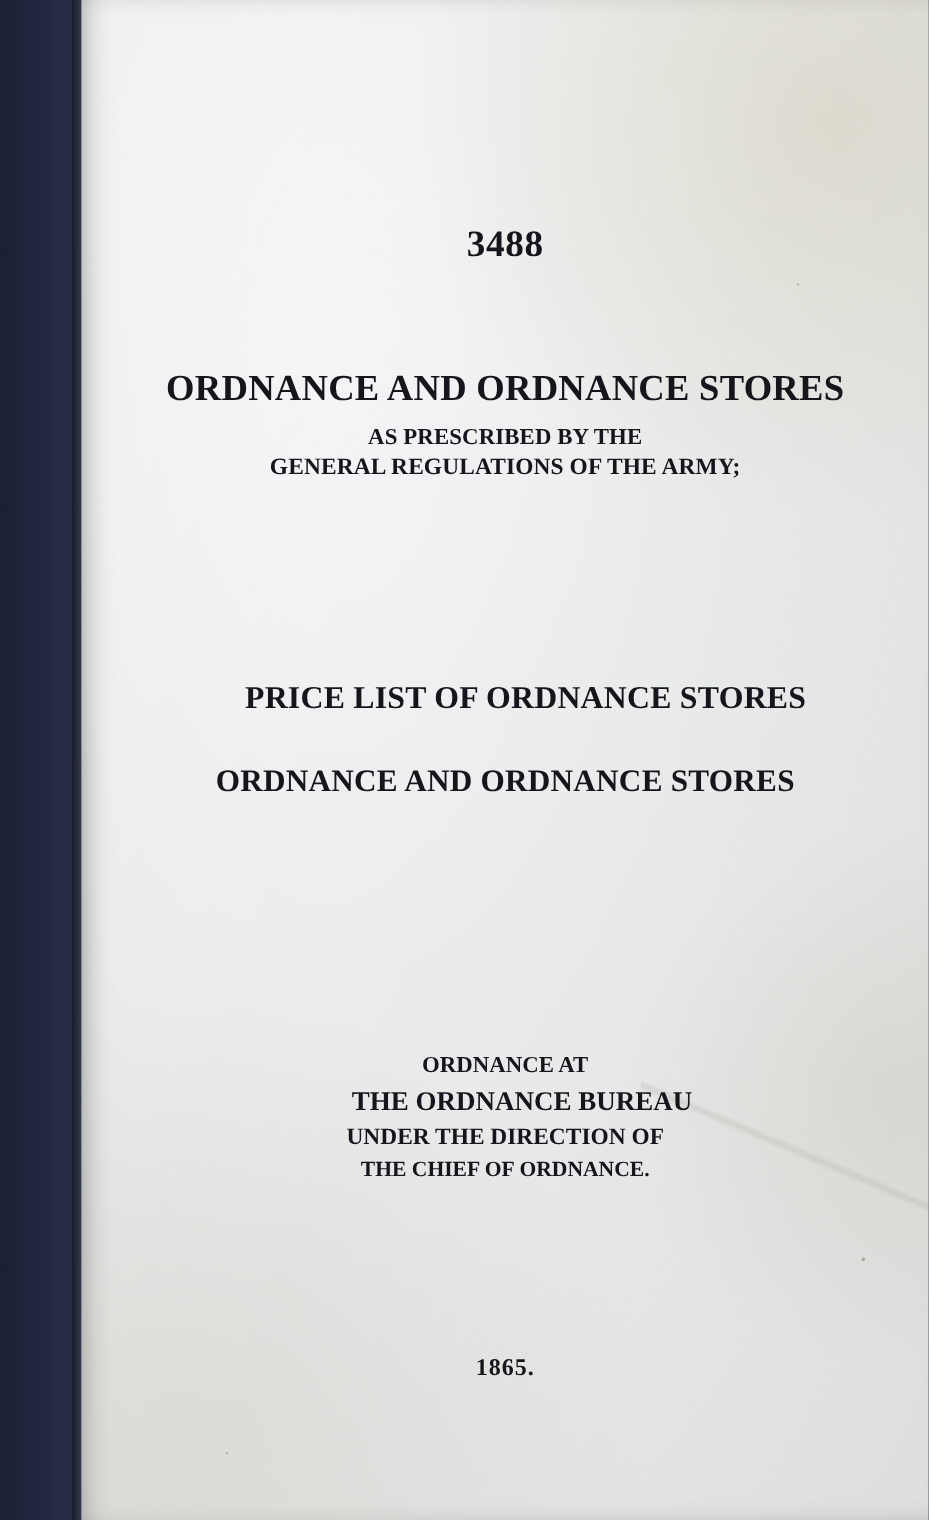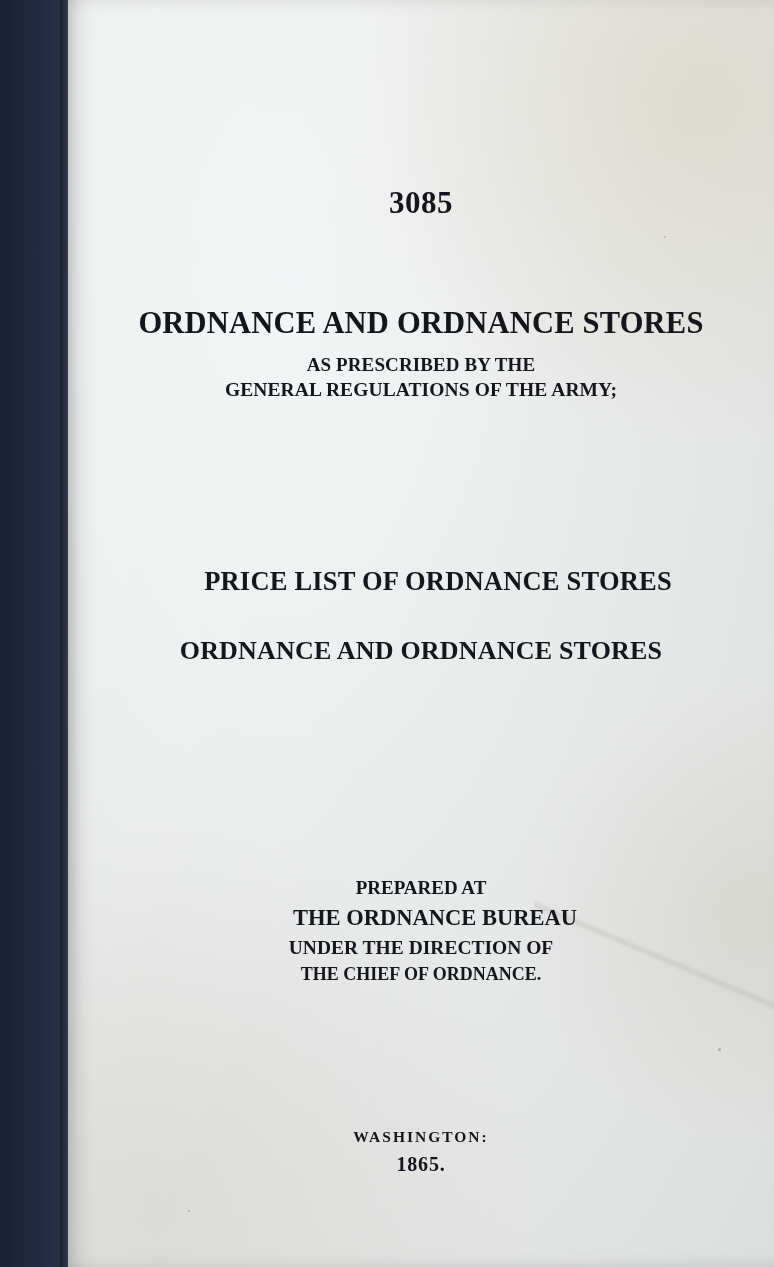--- a/index.html
+++ b/index.html
@@ -189,42 +189,41 @@
   <div class="gutter-edge"></div>
 
   <div class="page">
     <div class="crease"></div>
     <div class="speck" style="left:650px; top:1048px;"></div>
     <div class="speck" style="left:120px; top:1210px; width:2px; height:2px;"></div>
     <div class="speck" style="left:596px; top:236px; width:2px; height:2px;"></div>
 
     <div class="content">
 
-      <div class="year">3085</div>
+      <div class="year">3488</div>
 
       <div class="block-title">
         <div class="main-title">ORDNANCE AND ORDNANCE STORES</div>
         <div class="sub-a">AS PRESCRIBED BY THE</div>
         <div class="sub-b">GENERAL REGULATIONS OF THE ARMY;</div>
       </div>
 
       <div class="block-lists">
         <div class="list-title">PRICE LIST OF ORDNANCE STORES</div>
         <div class="class-title">
           <div>ORDNANCE AND ORDNANCE STORES</div>
         </div>
       </div>
 
       <div class="block-prepared">
-        <div class="prep-line-1">PREPARED AT</div>
+        <div class="prep-line-1">ORDNANCE AT</div>
         <div class="prep-line-2">THE ORDNANCE BUREAU</div>
         <div class="prep-line-3">UNDER THE DIRECTION OF</div>
         <div class="prep-line-4">THE CHIEF OF ORDNANCE.</div>
       </div>
 
       <div class="imprint">
-        <div class="imp-city">WASHINGTON:</div>
         <div class="imp-year">1865.</div>
       </div>
 
     </div>
   </div>
 </div>
 
 </body></html>

